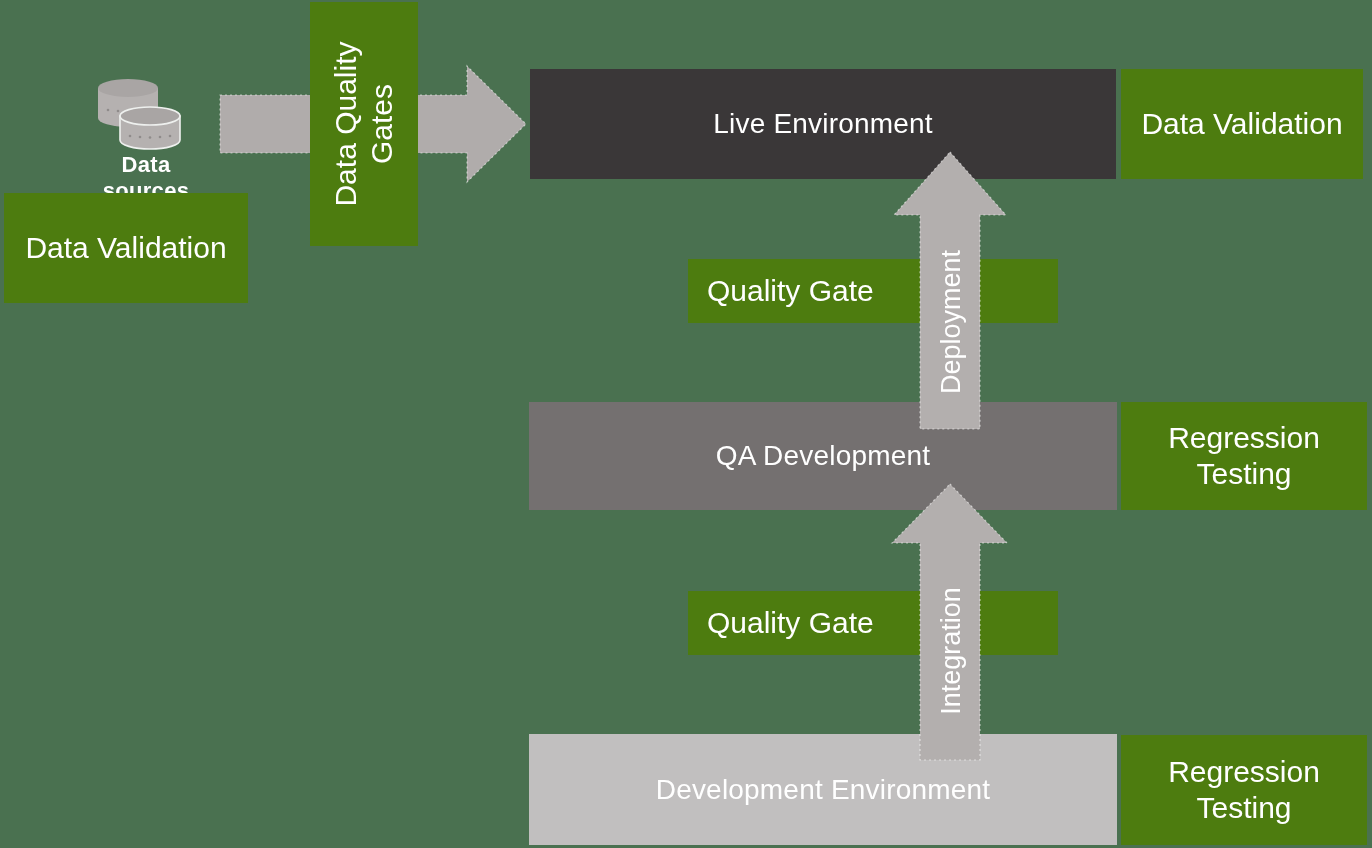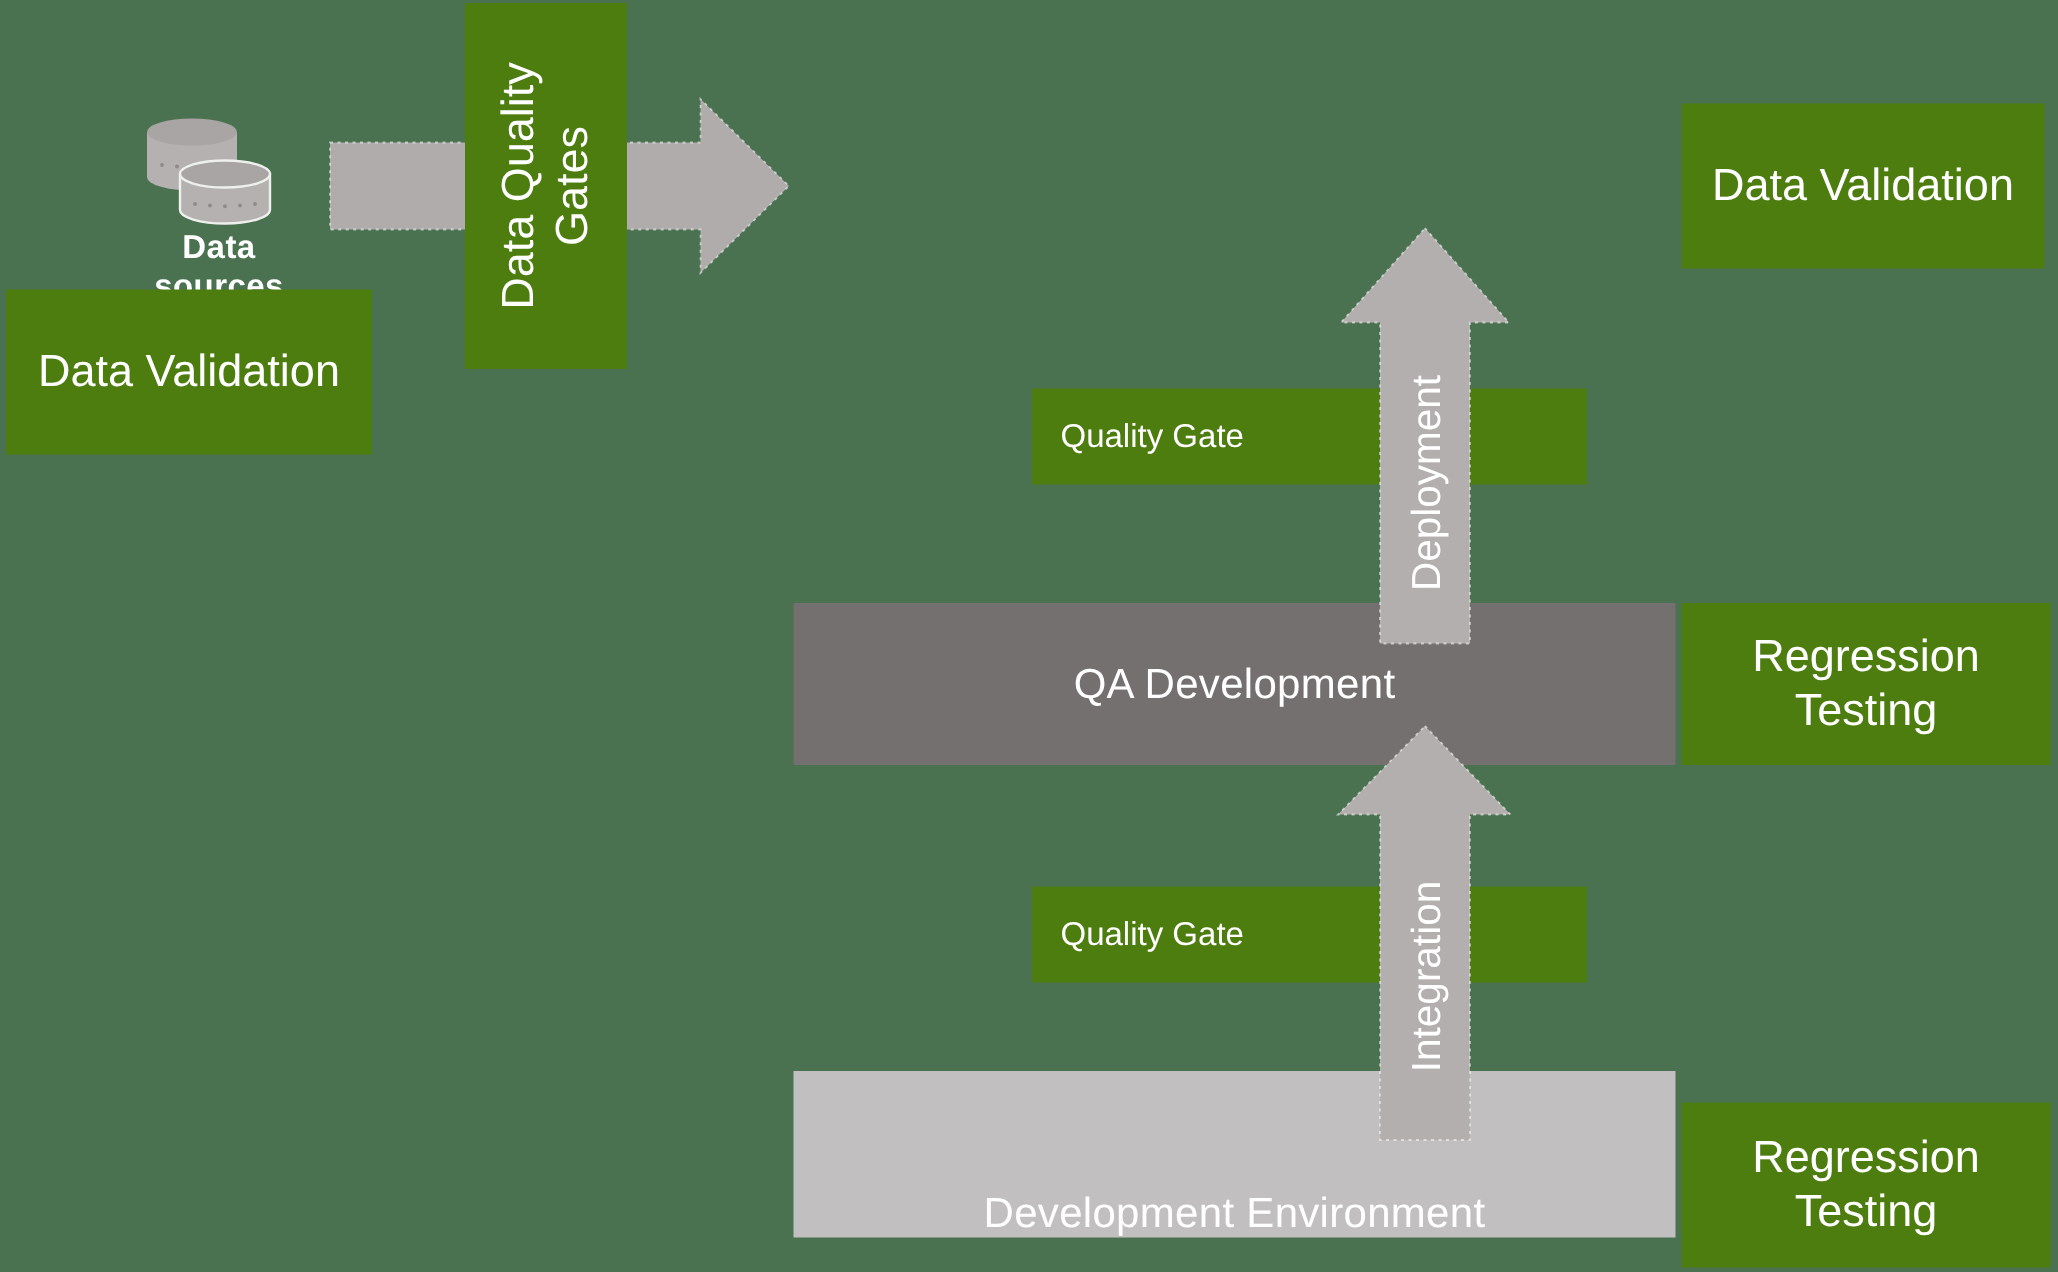--- a/index.html
+++ b/index.html
@@ -20,31 +20,31 @@
     justify-content: center;
     color: #ffffff;
     box-sizing: border-box;
     text-align: center;
   }
 
   
   .env { z-index: 2; font-size: 28px; letter-spacing: 0.2px; }
   .env-live { left: 530px; top: 69px;  width: 586px; height: 110px; background: #3a3738; }
   .env-qa   { left: 529px; top: 402px; width: 588px; height: 108px; background: #747070; }
-  .env-dev  { left: 529px; top: 714px; width: 588px; height: 111px; background: #c1bfbf; align-items: flex-end; }
+  .env-dev  { left: 529px; top: 734px; width: 588px; height: 111px; background: #c1bfbf; }
 
   
   .orange { background: #4d7c0f; z-index: 2; font-size: 30px; }
   .dv-left   { left: 4px;    top: 193px; width: 244px; height: 110px; }
   .dv-right  { left: 1121px; top: 69px;  width: 242px; height: 110px; }
   .rt-top    { left: 1121px; top: 402px; width: 246px; height: 108px; line-height: 36px; }
   .rt-bottom { left: 1121px; top: 735px; width: 246px; height: 110px; line-height: 36px; }
   .rt-top > span, .rt-bottom > span { display: inline-block; max-width: 185px; }
 
-  .qg { justify-content: flex-start; padding-left: 19px; font-size: 22px; }
+  .qg { justify-content: flex-start; padding-left: 19px; font-size: 30px; }
   .qg-upper { left: 688px; top: 259px; width: 370px; height: 64px; }
   .qg-lower { left: 688px; top: 591px; width: 370px; height: 64px; }
 
   
   .dqg { left: 310px; top: 2px; width: 108px; height: 244px; z-index: 3; }
   .dqg .rot {
     transform: rotate(-90deg);
     width: 230px;
     font-size: 30px;
     line-height: 36px;
@@ -128,20 +128,23 @@
   <div class="ds-caption">Data sources</div>
 
   <div class="box orange dv-left">
     <span>Data Validation</span>
   </div>
 
   <div class="box orange dqg">
     <div class="rot">Data Quality Gates</div>
   </div>
 
+  <div class="box env env-live">
+    <span>Live Environment</span>
+  </div>
   <div class="box orange dv-right">
     <span>Data Validation</span>
   </div>
 
   <div class="box orange qg qg-upper">
     <span>Quality Gate</span>
   </div>
 
   <div class="box env env-qa">
     <span>QA Development</span>

